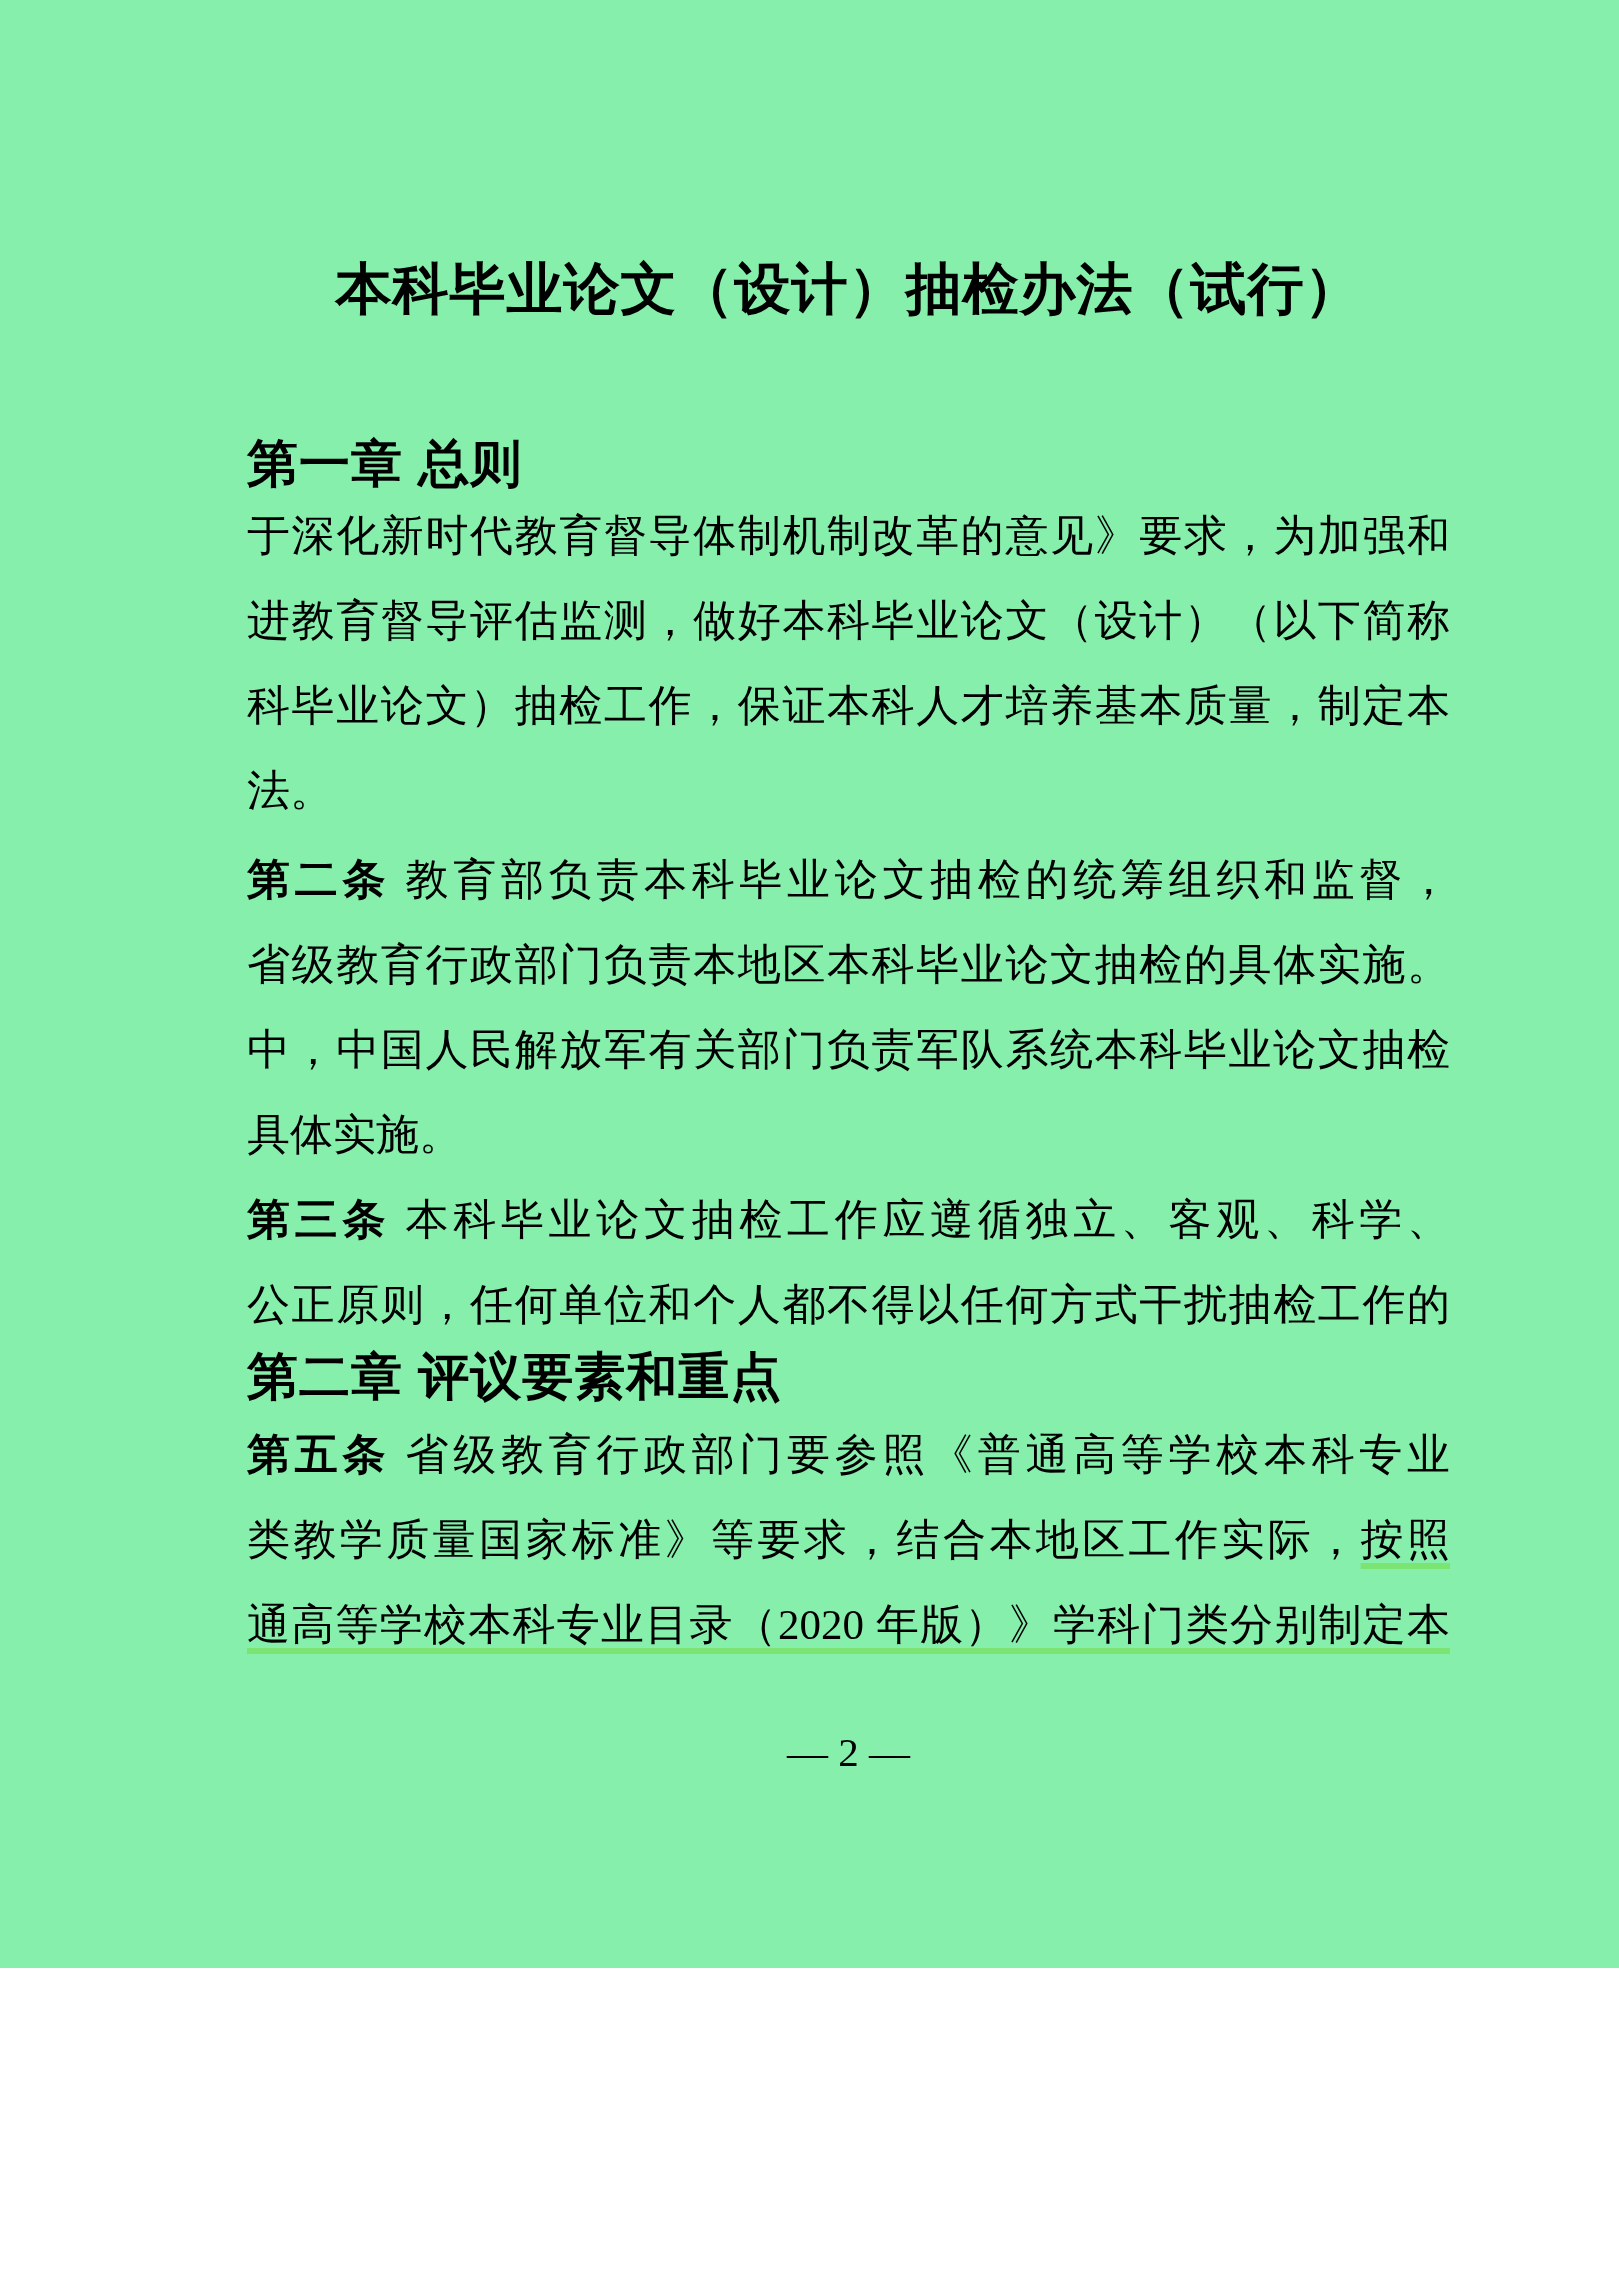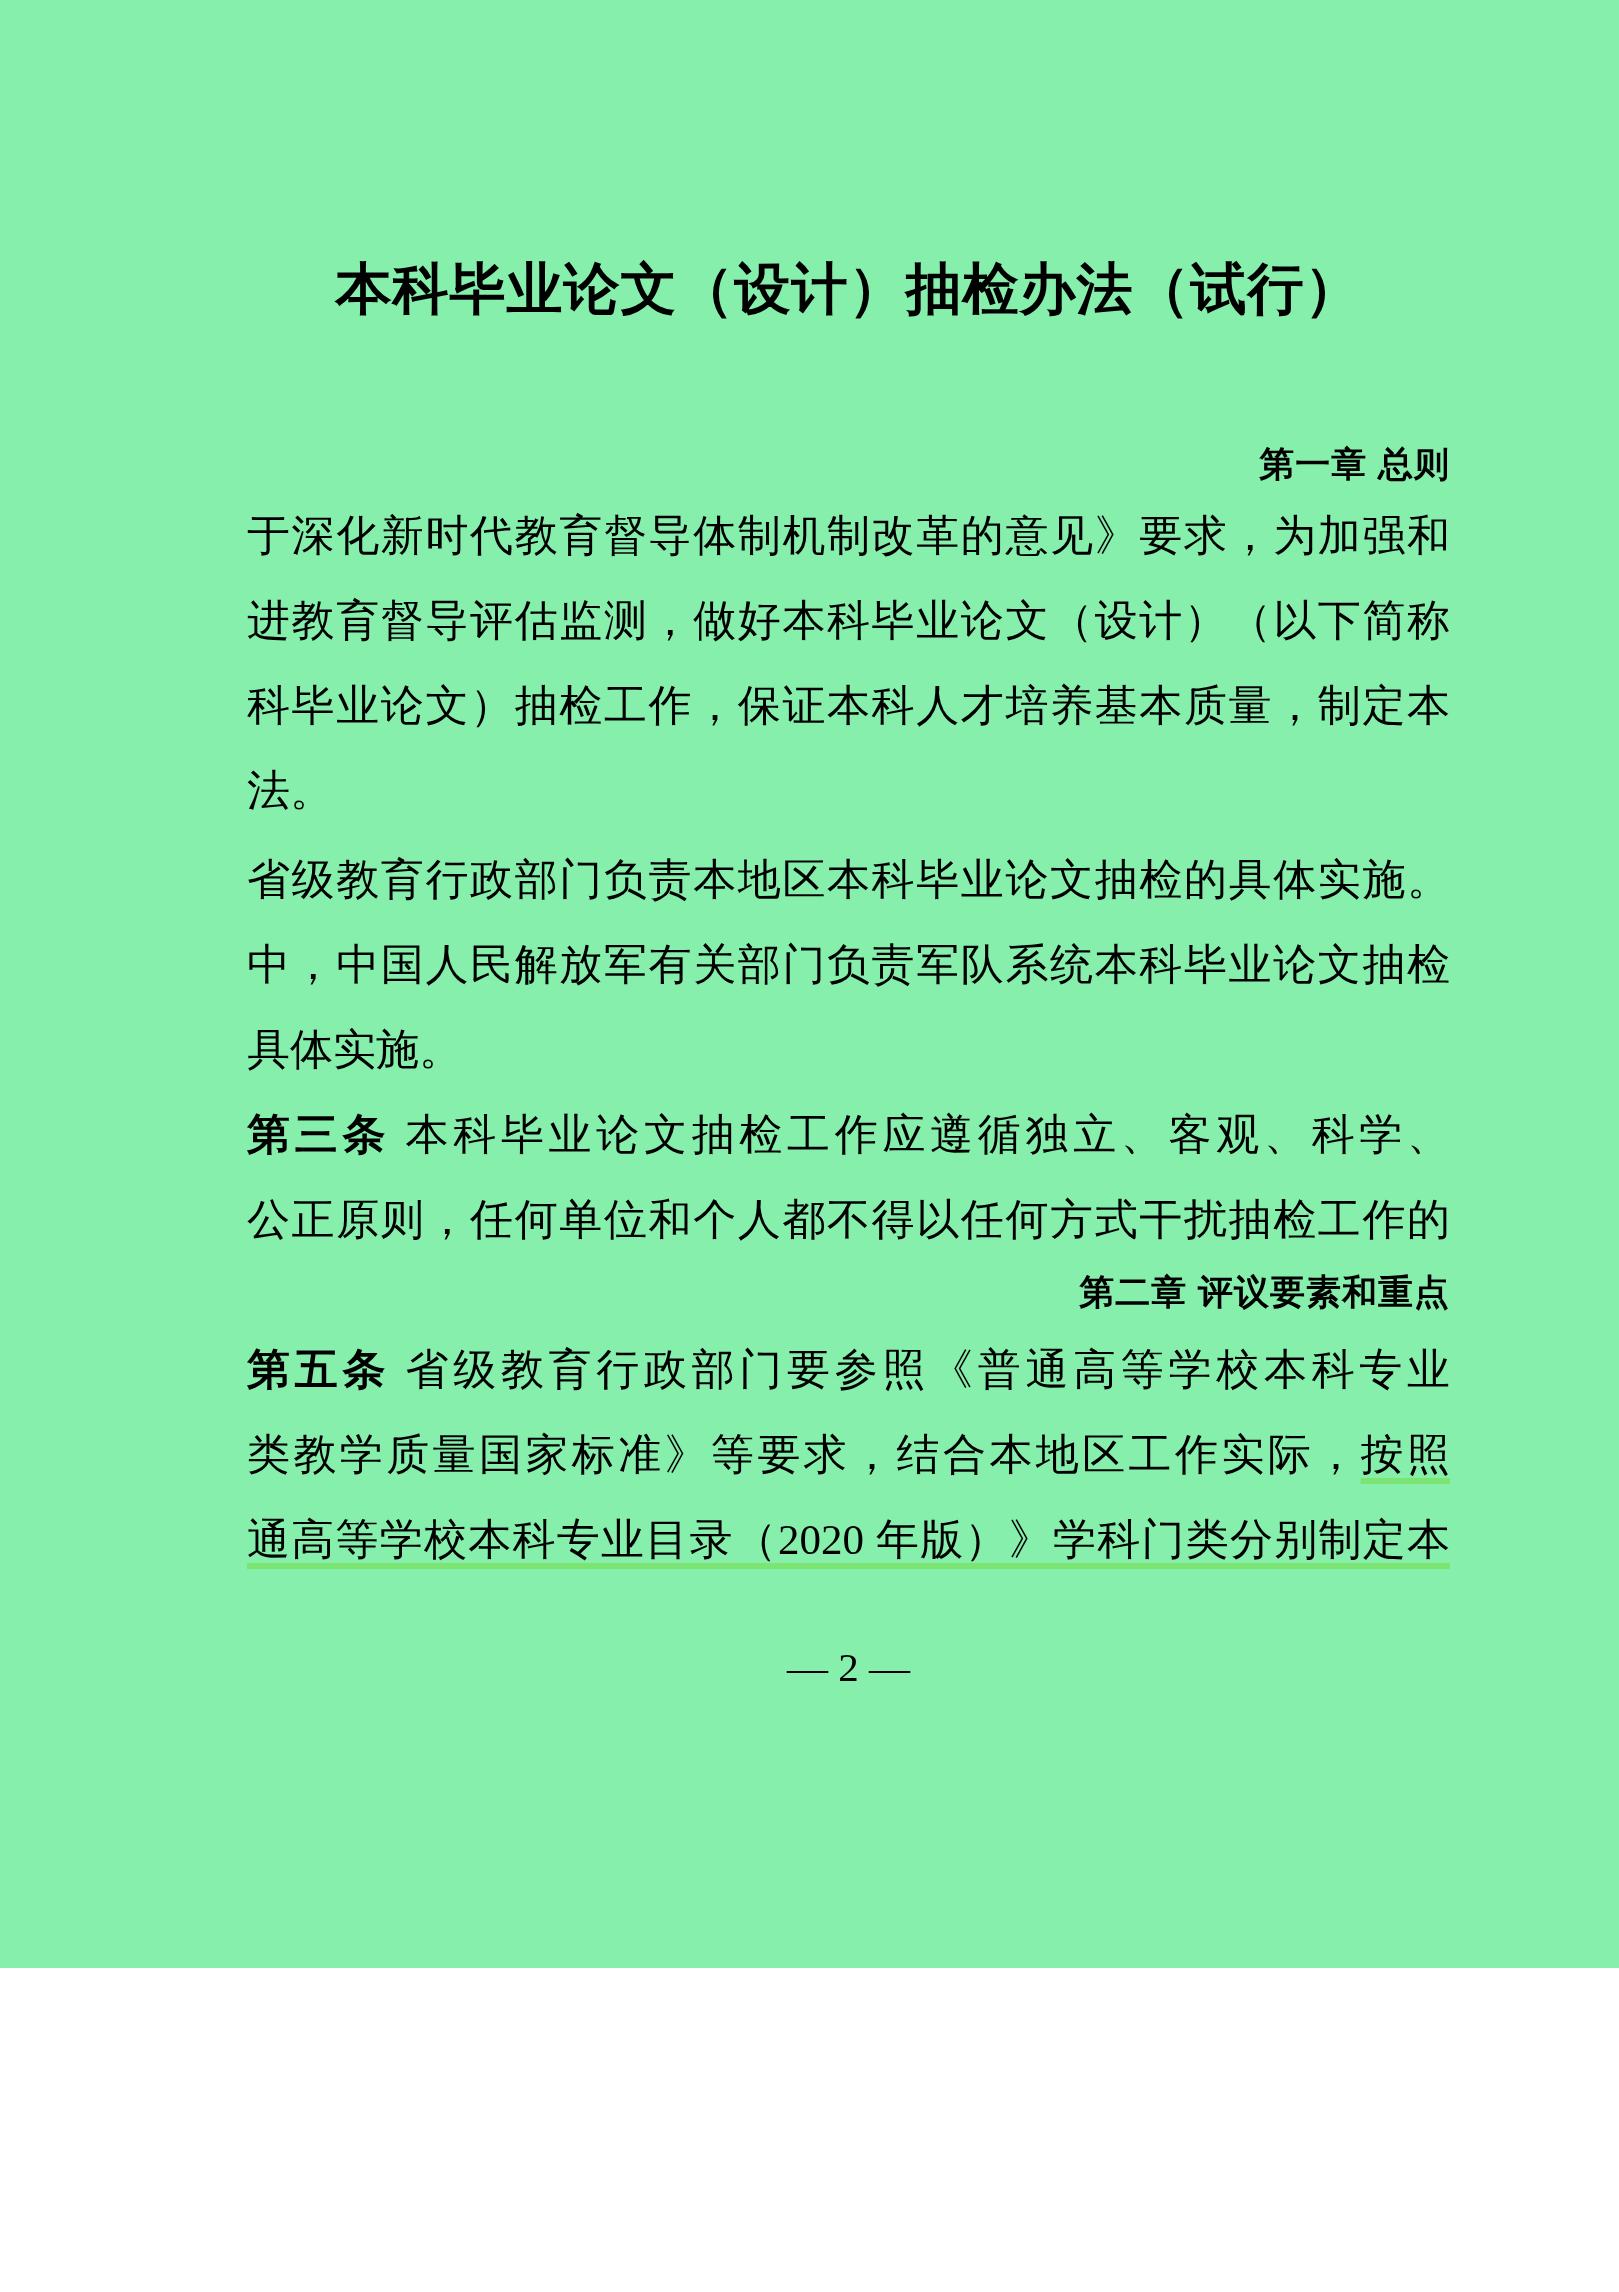--- a/index.html
+++ b/index.html
@@ -25,23 +25,23 @@
     letter-spacing: 1px;
   }
 
   .content {
     padding: 0 208px;
   }
 
   .chapter {
     font-family: "Liberation Sans", "DejaVu Sans", sans-serif;
     font-weight: 700;
-    font-size: 35px;
+    font-size: 51px;
     line-height: 59px;
-    text-align: right;
+    text-align: left;
     letter-spacing: 1px;
   }
   .chapter.block-0 { margin-top: 110px; }
 
   .para { margin: 0; }
   .para.block-2 { margin-top: 3.9px; }
   .para.block-6 { margin-top: 5.9px; }
 
   .line {
     font-size: 43px;
@@ -84,20 +84,21 @@
 
   <div class="content" id="doc-content">
       <div class="chapter block-0">第一章 总则</div>
       <div class="para block-1">
         <div class="line"><span>于深化新时代教育督导体制机制改革的意见》要求，为加强和改</span></div>
         <div class="line"><span>进教育督导评估监测，做好本科毕业论文（设计）（以下简称本</span></div>
         <div class="line"><span>科毕业论文）抽检工作，保证本科人才培养基本质量，制定本办</span></div>
         <div class="line line-last"><span>法。</span></div>
       </div>
       <div class="para block-2">
+        <div class="line"><span class="seg-label">第二条</span><span> 教育部负责本科毕业论文抽检的统筹组织和监督，</span></div>
         <div class="line"><span>省级教育行政部门负责本地区本科毕业论文抽检的具体实施。其</span></div>
         <div class="line"><span>中，中国人民解放军有关部门负责军队系统本科毕业论文抽检的</span></div>
         <div class="line line-last"><span>具体实施。</span></div>
       </div>
       <div class="para block-3">
         <div class="line"><span class="seg-label">第三条</span><span> 本科毕业论文抽检工作应遵循独立、客观、科学、</span></div>
         <div class="line"><span>公正原则，任何单位和个人都不得以任何方式干扰抽检工作的正</span></div>
       </div>
       <div class="para block-4">
       </div>

